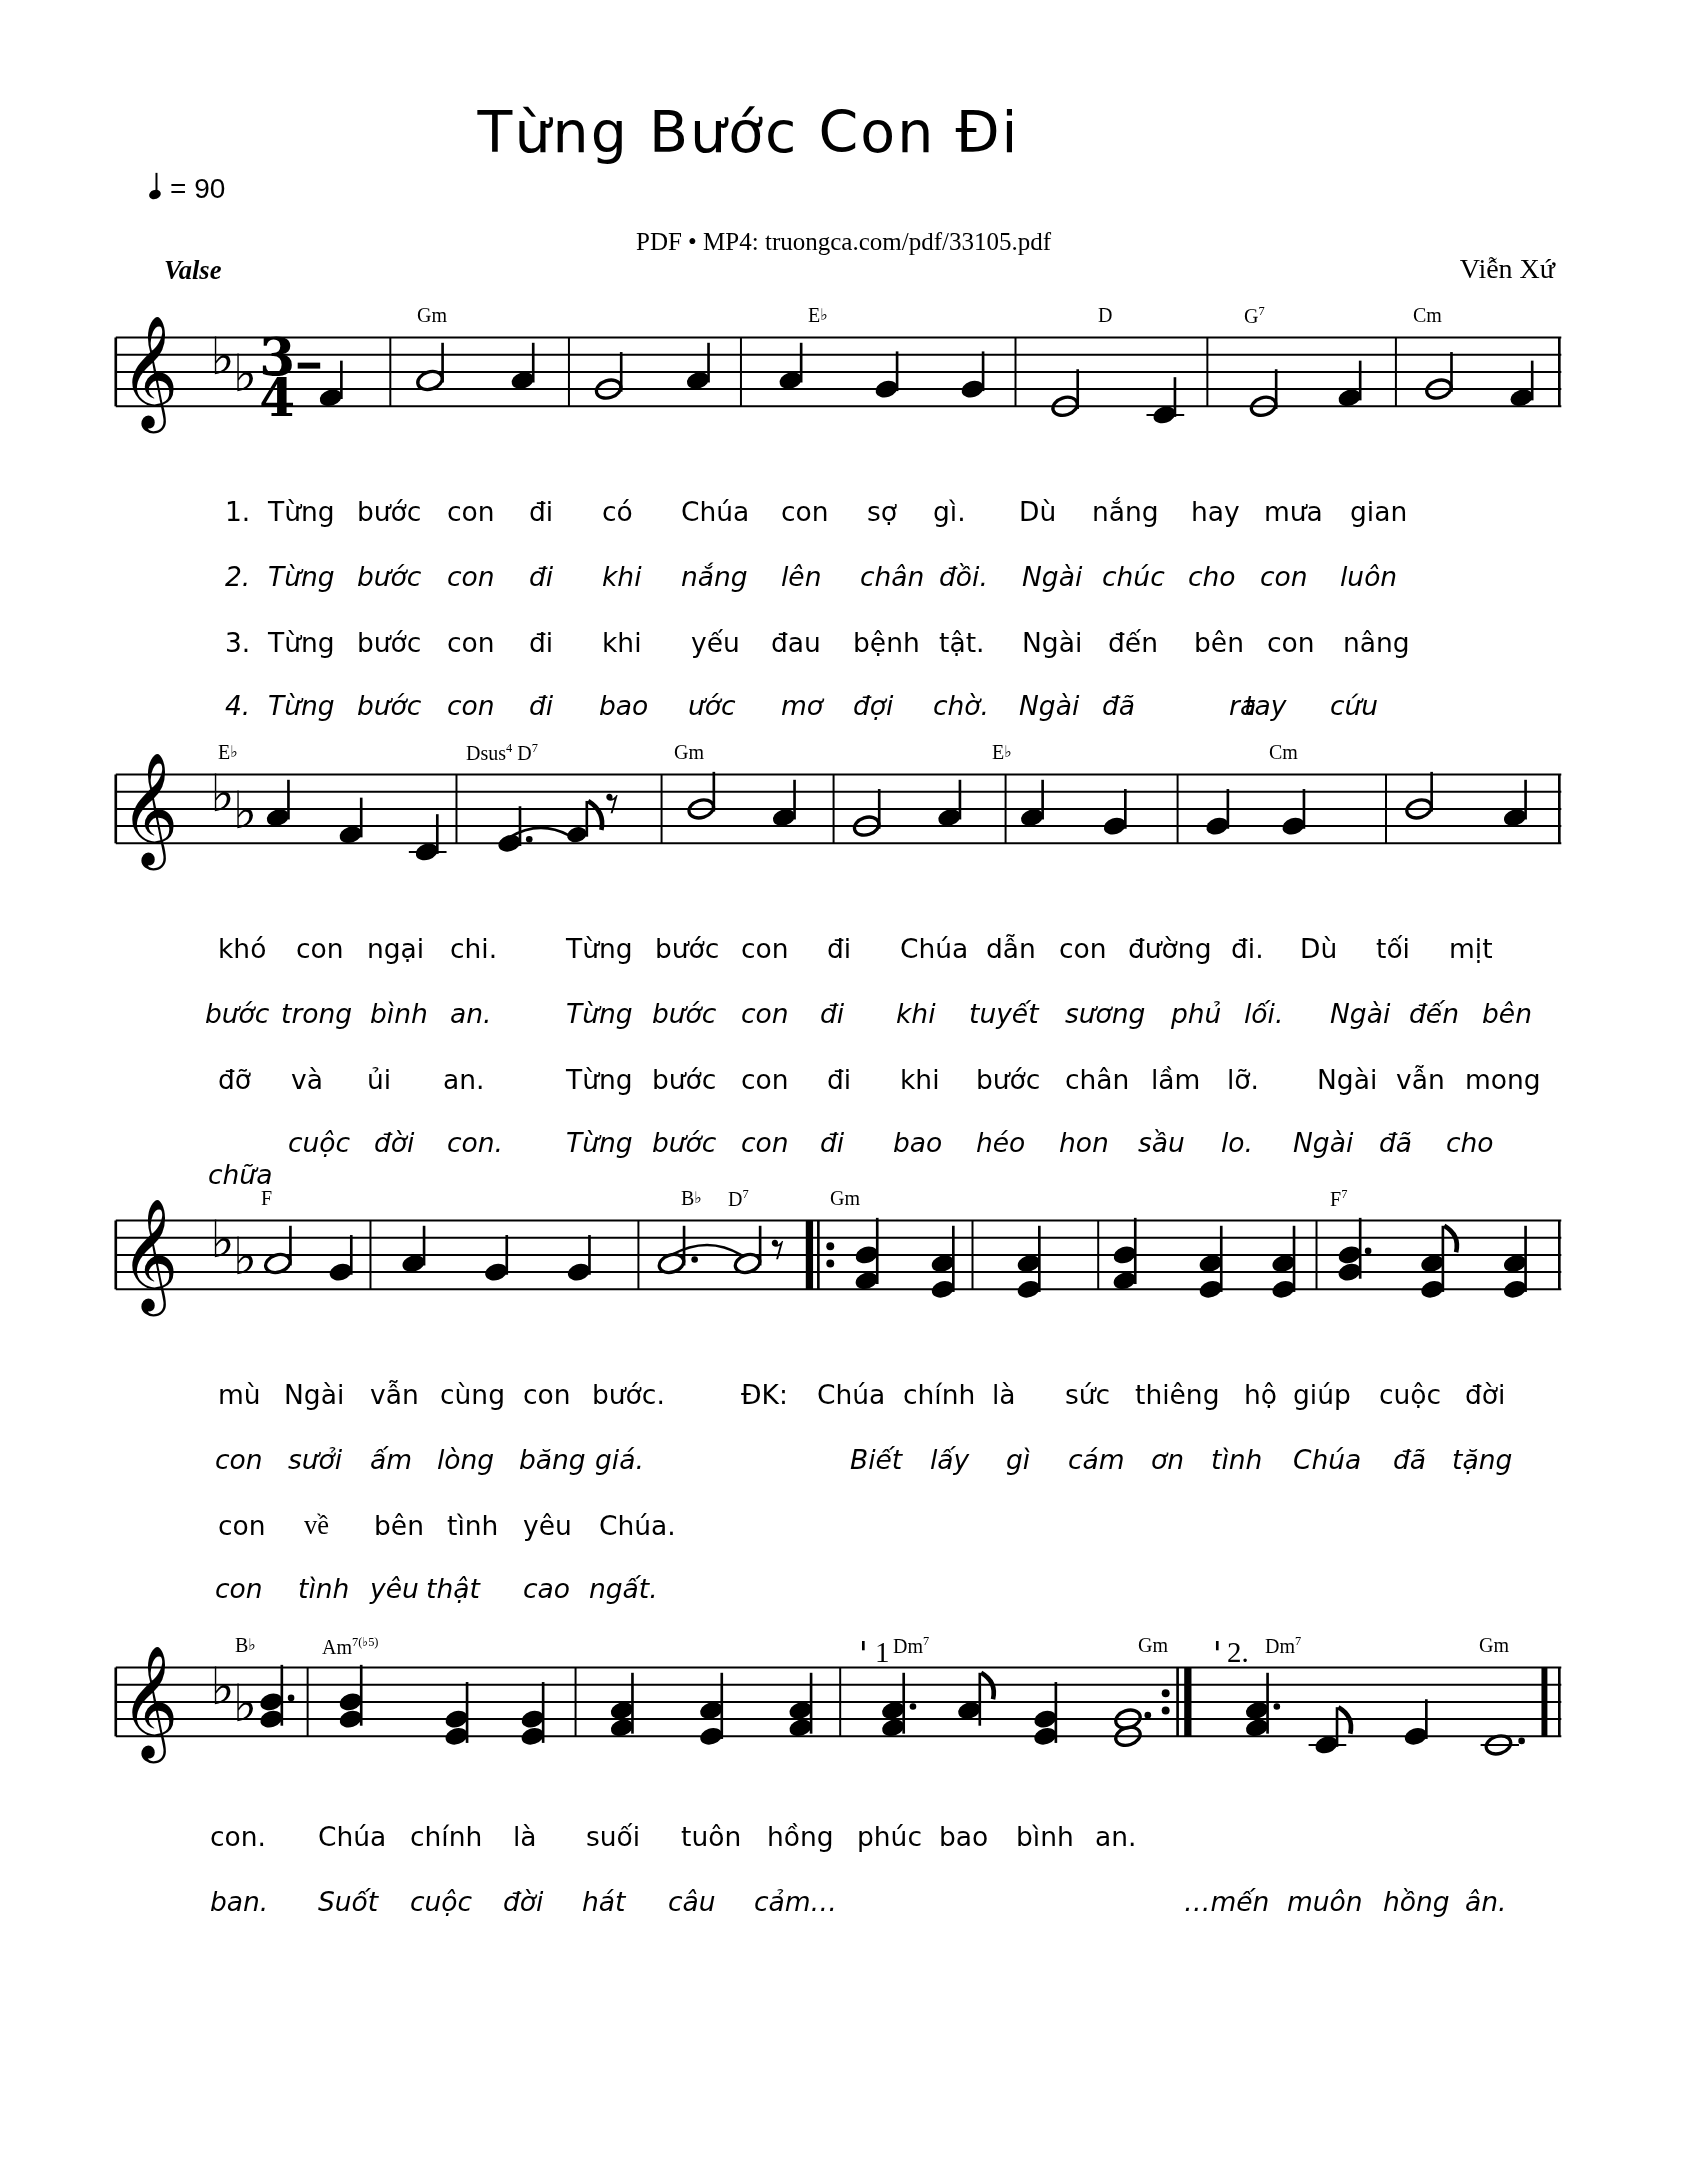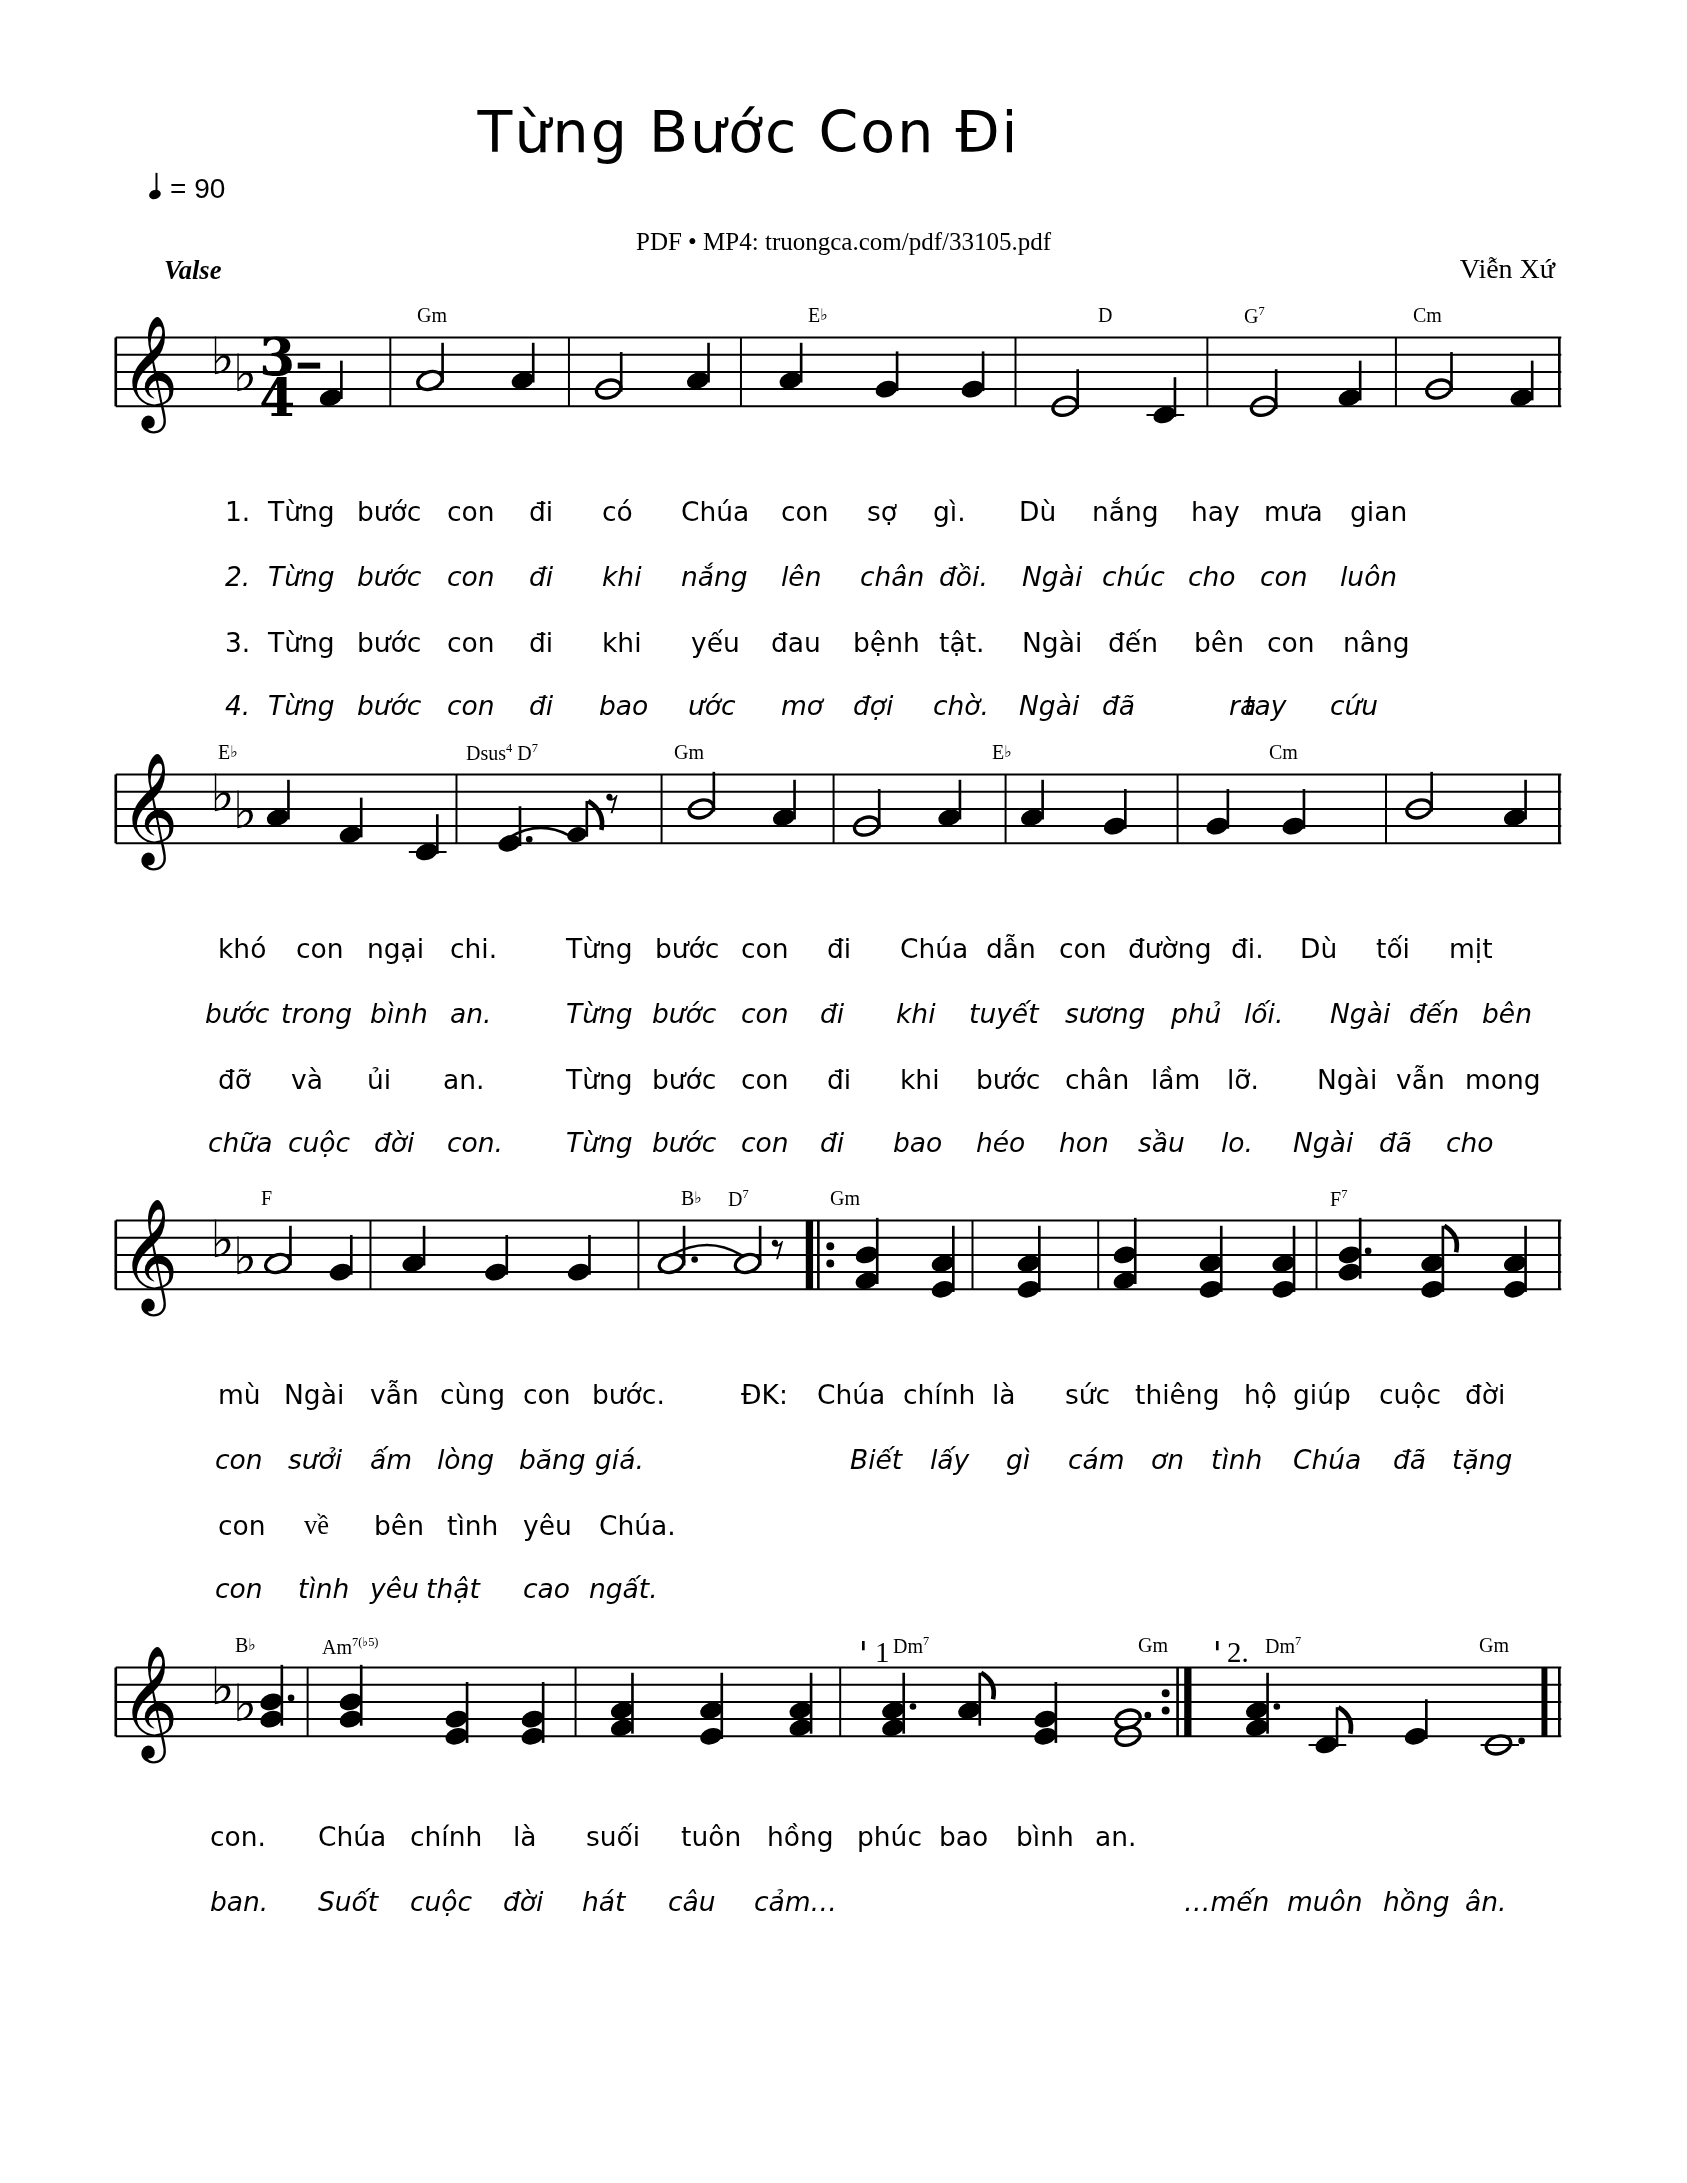--- a/index.html
+++ b/index.html
@@ -397,21 +397,21 @@
       <span class="w" style="left:976px;">bước</span>
       <span class="w" style="left:1065px;">chân</span>
       <span class="w" style="left:1151px;">lầm</span>
       <span class="w" style="left:1227px;">lỡ.</span>
       <span class="w" style="left:1317px;">Ngài</span>
       <span class="w" style="left:1396px;">vẫn</span>
       <span class="w" style="left:1465px;">mong</span>
     </div>
 
     <div class="lyric-line italic" style="top:379px;">
-      <span class="w" style="left:208px;">chữa</span>
+      <span class="w" style="left:208px;margin-top:32px;">chữa</span>
       <span class="w" style="left:288px;">cuộc</span>
       <span class="w" style="left:374px;">đời</span>
       <span class="w" style="left:447px;">con.</span>
       <span class="w" style="left:566px;">Từng</span>
       <span class="w" style="left:652px;">bước</span>
       <span class="w" style="left:741px;">con</span>
       <span class="w" style="left:820px;">đi</span>
       <span class="w" style="left:893px;">bao</span>
       <span class="w" style="left:976px;">héo</span>
       <span class="w" style="left:1059px;">hon</span>

